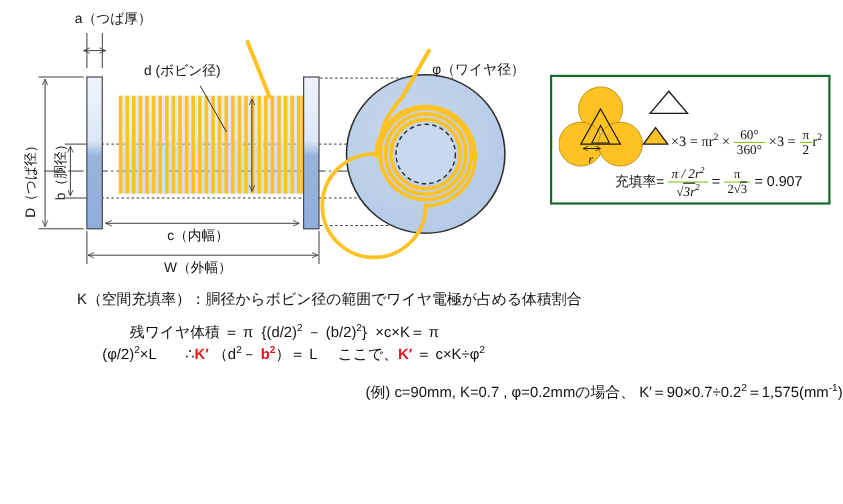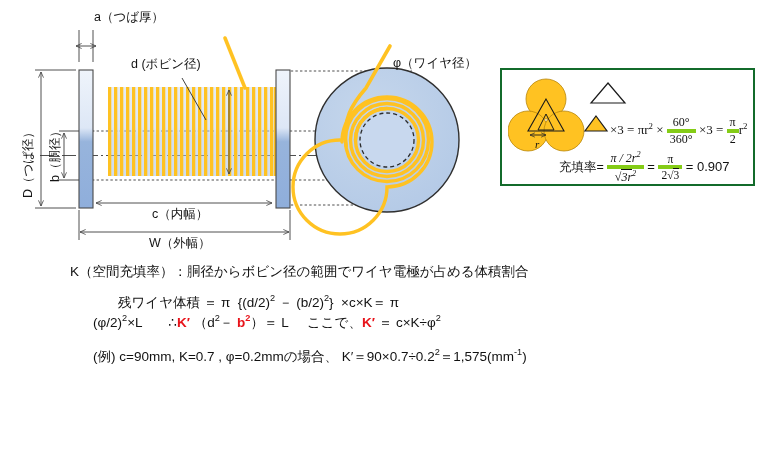--- a/index.html
+++ b/index.html
@@ -17,21 +17,21 @@
   .trow{font-size:13.5px;line-height:1.45;color:#111;white-space:nowrap;}
   .red{color:#e8131a;font-weight:600;}
   .sup{font-size:0.68em;vertical-align:super;}
   
   .fbox{
     position:absolute;left:500px;top:68px;width:255px;height:118px;
     border:2px solid #136b2b;background:#ffffff;box-sizing:border-box;
   }
   .frac{display:inline-block;text-align:center;vertical-align:middle;
         font-family:"Liberation Serif","DejaVu Serif",serif;font-size:12px;line-height:1.12;}
-  .frac .num{display:block;border-bottom:4px solid #84cc16;padding:0 3px;}
+  .frac .num{display:block;border-bottom:1px solid #84cc16;padding:0 3px;}
   .frac .den{display:block;padding:0 3px;}
   .feq{position:absolute;font-family:"Liberation Serif","DejaVu Serif",serif;
        font-size:13px;color:#111;white-space:nowrap;}
   .radical{display:inline-block;}
   .radical .rbar{border-top:1px solid #111;padding:0 1px;}
 </style>
 </head>
 <body>
 
 <svg id="diagram-svg" width="766" height="458">
@@ -160,21 +160,21 @@
     <line x1="96" y1="203" x2="272" y2="203" marker-start="url(#arrHead)" marker-end="url(#arrHead)"></line>
   </g>
 
   <g stroke="#3d3d3d" stroke-width="0.9">
     <line x1="79" y1="210" x2="79" y2="240"></line>
     <line x1="290" y1="210" x2="290" y2="240"></line>
     <line x1="80" y1="232" x2="289" y2="232" marker-start="url(#arrHead)" marker-end="url(#arrHead)"></line>
   </g>
 </svg>
 
-<div class="abs lbl" style="left:94px;top:11px;">a（つば厚）</div>
+<div class="abs lbl" style="left:68px;top:11px;">a（つば厚）</div>
 <div class="abs lbl" style="left:131px;top:58px;">d (ボビン径)</div>
 <div class="abs lbl" style="left:393px;top:32px;margin-top:25px;">φ（ワイヤ径）</div>
 <div class="abs lbl vert" style="left:22px;top:198px;transform:rotate(-90deg);">D（つば径）</div>
 <div class="abs lbl vert" style="left:49px;top:182px;transform:rotate(-90deg);">b（胴径）</div>
 <div class="abs lbl" style="left:152px;top:208px;">c（内幅）</div>
 <div class="abs lbl" style="left:149px;top:237px;">W（外幅）</div>
 
 <div class="fbox">
 
   <svg width="78" height="92" style="position:absolute;left:6px;top:8px;">
@@ -230,16 +230,16 @@
   </div>
 
   <div class="trow" style="padding-left:93px;">
     <span>(φ/2)</span><span class="sup">2</span><span>×L</span>
     &nbsp;&nbsp;&nbsp;&nbsp;&nbsp;&nbsp;<span>∴</span><span class="red">K′</span>
     <span>（d</span><span class="sup">2</span><span>－ </span><span class="red">b</span><span class="sup red">2</span><span>）＝ L</span>
     &nbsp;&nbsp;&nbsp;&nbsp;<span>ここで、</span><span class="red">K′</span>
     <span>＝ c×K÷φ</span><span class="sup">2</span>
   </div>
 
-  <div class="trow" style="padding-left:93px;padding-top:14px;">
+  <div class="trow" style="padding-left:93px;padding-top:14px;text-align:right;">
     <span>(例) c=90mm, K=0.7 , φ=0.2mmの場合、 K′＝90×0.7÷0.2</span><span class="sup">2</span><span>＝1,575(mm</span><span class="sup">-1</span><span>)</span>
   </div>
 </div>
 
 </body></html>

